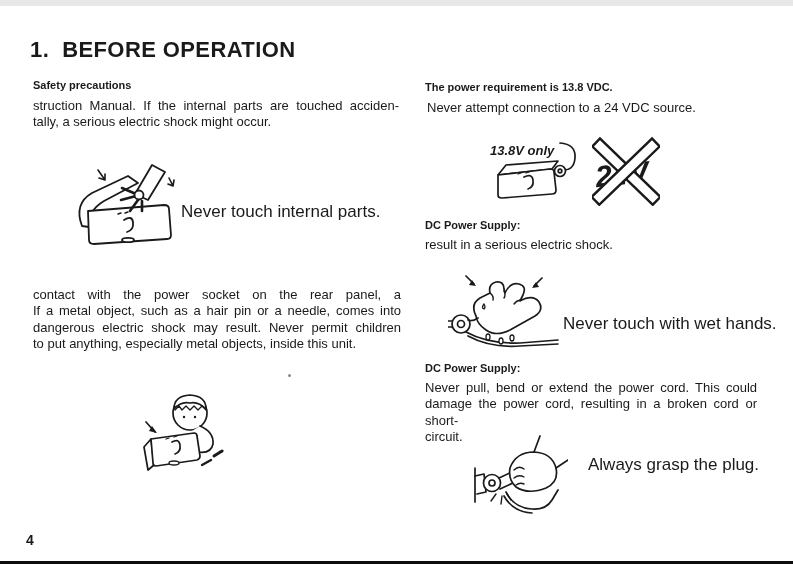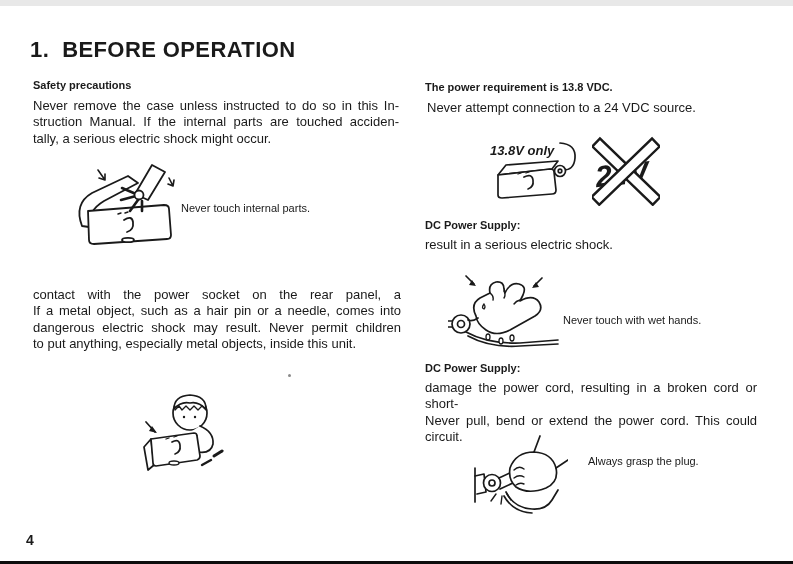--- a/index.html
+++ b/index.html
@@ -8,37 +8,36 @@
     font-family:"Liberation Sans", sans-serif; color:#1a1a1a; overflow:hidden;
     margin:6px auto;
   }
   .abs { position:absolute; }
   .page-title {
     font-size:22px; font-weight:700; letter-spacing:0.4px; white-space:pre;
   }
   .sec-title { font-size:11px; font-weight:700; }
   .body-text { font-size:13px; line-height:16.4px; }
   .body-text .jline { text-align:justify; text-align-last:justify; }
-  .caption { font-size:11px; }
+  .caption { font-size:17px; }
   .pagenum { font-size:14px; font-weight:700; }
   .bottom-bar { background:#0d0d0d; }
   .speck { width:3px; height:3px; background:#8a8a8a; border-radius:50%; }
   svg { display:block; }
 </style>
 </head>
 <body>
 
 <div class="page">
 
   <div class="abs page-title" style="left:30px; top:31px;">1.  BEFORE OPERATION</div>
 
   <div class="abs sec-title" style="left:33px; top:73px;">Safety precautions</div>
 
   <div class="abs body-text" style="left:33px; top:92px; width:366px;">
-      <div class="jline">Never remove the case unless instructed to do so in this In-</div>
       <div class="jline">struction Manual. If the internal parts are touched acciden-</div>
       <div>tally, a serious electric shock might occur.</div>
     </div>
 
   <svg class="abs" style="left:72px; top:158px;" width="112" height="82" viewBox="0 0 112 82">
     <g fill="none" stroke="#1a1a1a" stroke-width="1.8" stroke-linecap="round" stroke-linejoin="round">
       <path d="M10,62 C4,46 8,36 20,29 L56,12 L66,19 L32,37 C22,43 16,52 17,63 Z" fill="#fff"></path>
       <path d="M80,1 L93,8 L76,36 L63,30 Z" fill="#fff"></path>
       <path d="M16,47 L92,41 Q97,41 97,45 L99,71 Q99,75 95,75 L22,80 Q17,80 17,76 Z" fill="#fff"></path>
       <path d="M52,56 q8,-5 9,2 q1,8 -6,10"></path>
@@ -135,22 +134,22 @@
     <path d="M28,12 l-7,-1 l3,-5 z" fill="#1a1a1a"></path>
     <path d="M94,4 l-8,8" stroke="#1a1a1a" stroke-width="1.7" stroke-linecap="round" fill="none"></path>
     <path d="M84,14 l7,-1 l-3,-5 z" fill="#1a1a1a"></path>
   </svg>
 
   <div class="abs caption" style="left:563px; top:308px;">Never touch with wet hands.</div>
 
   <div class="abs sec-title" style="left:425px; top:356px;">DC Power Supply:</div>
 
   <div class="abs body-text" style="left:425px; top:374px; width:332px;">
+      <div class="jline">Never pull, bend or extend the power cord. This could</div>
       <div class="jline">damage the power cord, resulting in a broken cord or short-</div>
-      <div class="jline">Never pull, bend or extend the power cord. This could</div>
       <div>circuit.</div>
     </div>
 
   <svg class="abs" style="left:468px; top:424px;" width="100" height="84" viewBox="0 0 100 84">
     <g fill="none" stroke="#1a1a1a" stroke-width="1.7" stroke-linecap="round" stroke-linejoin="round">
       <path d="M7,38 L7,72"></path>
       <path d="M7,46 L16,44 L18,62 L9,64"></path>
       <circle cx="24" cy="53" r="8.5" fill="#fff"></circle>
       <circle cx="24" cy="53" r="3" fill="#fff"></circle>
       <path d="M31,48 L44,42 M32,59 L45,53"></path>

